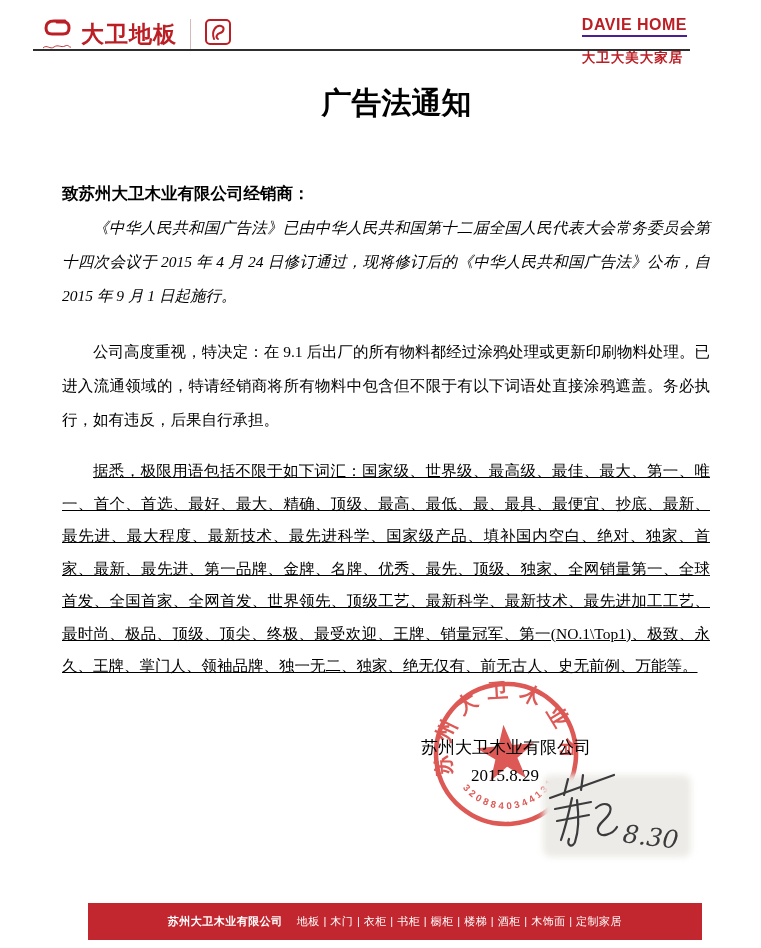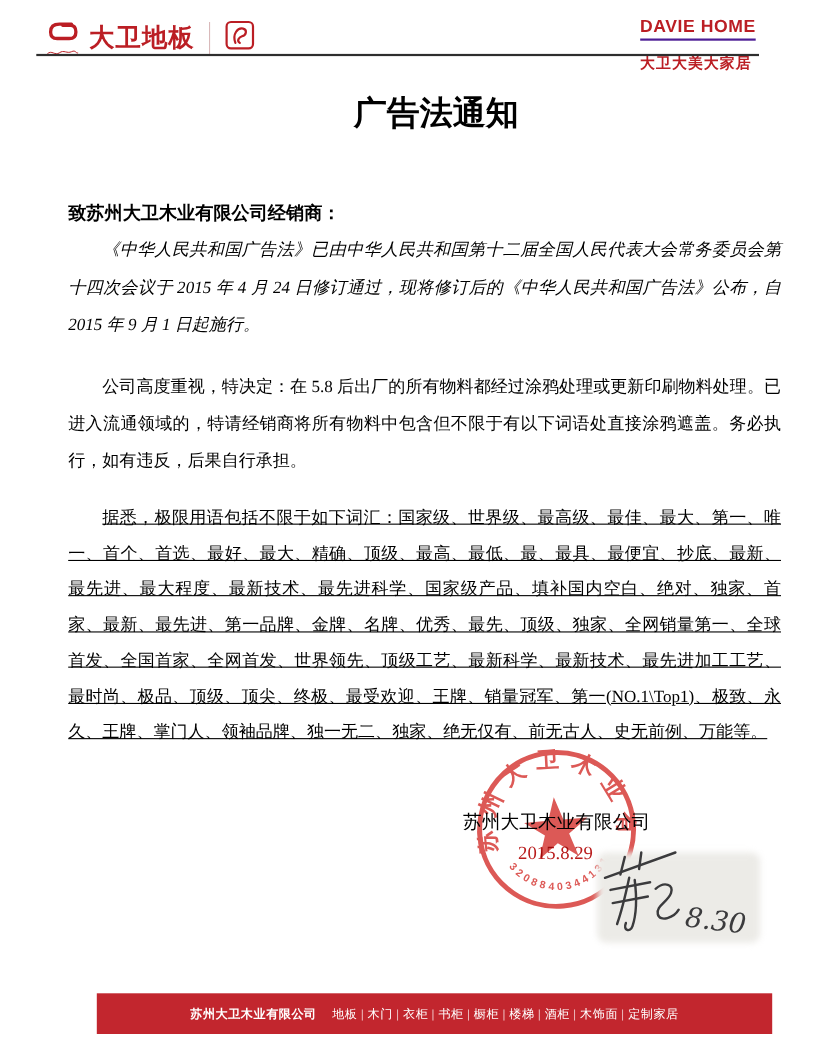--- a/index.html
+++ b/index.html
@@ -26,33 +26,33 @@
              font-family:"Liberation Sans", sans-serif;font-weight:700;font-size:30px;color:#000;margin-left:16px;}
   .salutation{position:absolute;left:62px;top:156px;font-size:16.5px;font-weight:700;color:#000;margin-top:27px;}
   .para{position:absolute;left:62px;width:648px;font-size:15.5px;line-height:34px;
         text-align:justify;text-indent:2em;color:#000;}
   .para.p1{top:211px;font-style:italic;}
   .para.p2{top:335px;}
   .para.p3{top:455px;line-height:32.5px;text-decoration:underline;}
 
   
   .sig-company{position:absolute;left:421px;top:736px;font-size:17px;color:#000;}
-  .sig-date{position:absolute;left:471px;top:766px;font-size:17px;color:#b91c1c;text-align:right;}
+  .sig-date{position:absolute;left:471px;top:766px;font-size:17px;color:#000000;text-align:right;}
   .stamp{position:absolute;left:433px;top:681px;width:146px;height:146px;
          opacity:0.88;mix-blend-mode:multiply;transform:rotate(-5deg);}
   .sig-bg{position:absolute;left:543px;top:775px;width:148px;height:82px;
           background:#ecebe7;border-radius:8px;filter:blur(3px);}
   .handwriting{position:absolute;left:538px;top:768px;width:160px;height:95px;}
 
   
   .footer-bar{position:absolute;left:88px;top:903px;width:614px;height:37px;background:#c2262e;
               display:flex;align-items:center;justify-content:center;
               font-family:"Liberation Sans", sans-serif;color:#ffffff;font-size:11px;}
   .footer-company{font-weight:700;margin-right:14px;letter-spacing:0.5px;}
-  .footer-cats{font-weight:400;letter-spacing:0.5px;font-family:Liberation Serif, serif;}
+  .footer-cats{font-weight:400;letter-spacing:0.5px;}
 </style>
 </head>
 <body>
 
 <div class="page">
 
   <div class="header">
     <div class="logo-left">
       <span class="logo-icon-wrap">
         <svg width="34" height="26" viewBox="0 0 34 26">
@@ -76,21 +76,21 @@
       <div class="davie-home">DAVIE HOME</div>
       <div class="davie-home-cn">大卫大美大家居</div>
     </div>
 
     <div class="header-rule"></div>
   </div>
 
   <div class="doc-title">广告法通知</div>
   <div class="salutation">致苏州大卫木业有限公司经销商：</div>
   <div class="para p1">《中华人民共和国广告法》已由中华人民共和国第十二届全国人民代表大会常务委员会第十四次会议于 2015 年 4 月 24 日修订通过，现将修订后的《中华人民共和国广告法》公布，自 2015 年 9 月 1 日起施行。</div>
-  <div class="para p2">公司高度重视，特决定：在 5.8 后出厂的所有物料都经过涂鸦处理或更新印刷物料处理。已进入流通领域的，特请经销商将所有物料中包含但不限于有以下词语处直接涂鸦遮盖。务必执行，如有违反，后果自行承担。</div>
+  <div class="para p2">公司高度重视，特决定：在 9.1 后出厂的所有物料都经过涂鸦处理或更新印刷物料处理。已进入流通领域的，特请经销商将所有物料中包含但不限于有以下词语处直接涂鸦遮盖。务必执行，如有违反，后果自行承担。</div>
   <div class="para p3">据悉，极限用语包括不限于如下词汇：国家级、世界级、最高级、最佳、最大、第一、唯一、首个、首选、最好、最大、精确、顶级、最高、最低、最、最具、最便宜、抄底、最新、最先进、最大程度、最新技术、最先进科学、国家级产品、填补国内空白、绝对、独家、首家、最新、最先进、第一品牌、金牌、名牌、优秀、最先、顶级、独家、全网销量第一、全球首发、全国首家、全网首发、世界领先、顶级工艺、最新科学、最新技术、最先进加工工艺、最时尚、极品、顶级、顶尖、终极、最受欢迎、王牌、销量冠军、第一(NO.1\Top1)、极致、永久、王牌、掌门人、领袖品牌、独一无二、独家、绝无仅有、前无古人、史无前例、万能等。</div>
 
   <div class="sig-company">苏州大卫木业有限公司</div>
   <div class="sig-date">2015.8.29</div>
 
   <div class="stamp">
     <svg width="146" height="146" viewBox="0 0 144 144">
       <defs>
         <path id="sealArc" d="M 19.4 91.2 A 56 56 0 1 1 124.6 91.2" fill="none"></path>
         <path id="numArc" d="M 25 99 A 54 54 0 0 0 119 99" fill="none"></path>

